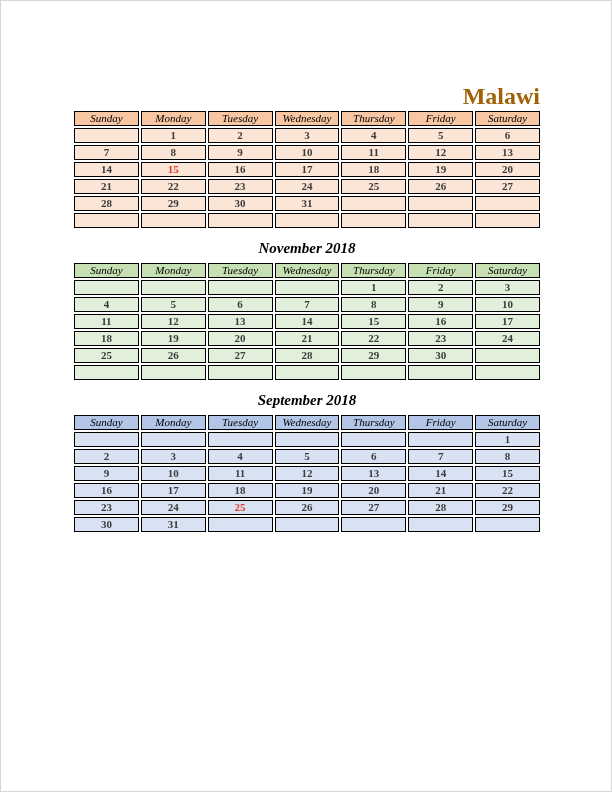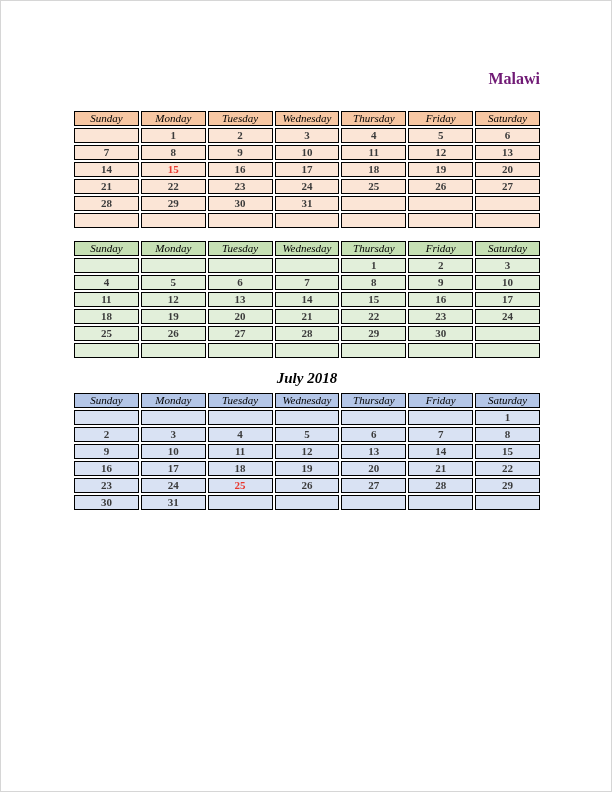--- a/index.html
+++ b/index.html
@@ -26,22 +26,22 @@
     clip-path:polygon(0 0, 100% 0, 100% 100%);
   }
   .logo-blue {
     position:absolute; left:49px; top:15px;
     font-family:"Liberation Sans", sans-serif;
     font-size:19px; line-height:1; letter-spacing:-0.3px;
   }
 
   
   .country {
-    position:absolute; top:66px; right:71px;
-    font-size:16px; font-weight:bold; color:#701a75;
+    position:absolute; top:83px; right:71px;
+    font-size:24px; font-weight:bold; color:#a16207;
     line-height:24px;
   }
 
   
   #calendars { position:absolute; left:71px; top:108px; width:470px; }
   .cal { margin-bottom:9px; }
   .cal-title {
     text-align:center;
     font-size:15px; font-weight:bold; font-style:italic;
     color:#000000; line-height:18px; margin-bottom:4px;
@@ -148,20 +148,21 @@
               <td style="color: rgb(59, 59, 59);"></td>
               <td style="color: rgb(59, 59, 59);"></td>
               <td style="color: rgb(59, 59, 59);"></td>
               <td style="color: rgb(59, 59, 59);"></td>
               <td style="color: rgb(59, 59, 59);"></td>
             </tr>
           </tbody>
         </table>
       </section>
       <section class="cal" style="--hdr: #C6E0B4; --cell: #E2EFDA;">
+        <div class="cal-title">November 2018</div>
         <table>
           <thead>
             <tr>
               <th>Sunday</th>
               <th>Monday</th>
               <th>Tuesday</th>
               <th>Wednesday</th>
               <th>Thursday</th>
               <th>Friday</th>
               <th>Saturday</th>
@@ -219,21 +220,21 @@
               <td style="color: rgb(59, 59, 59);"></td>
               <td style="color: rgb(59, 59, 59);"></td>
               <td style="color: rgb(59, 59, 59);"></td>
               <td style="color: rgb(59, 59, 59);"></td>
               <td style="color: rgb(59, 59, 59);"></td>
             </tr>
           </tbody>
         </table>
       </section>
       <section class="cal" style="--hdr: #B4C6E7; --cell: #D9E2F3;">
-        <div class="cal-title">July 2018</div>
+        <div class="cal-title">September 2018</div>
         <table>
           <thead>
             <tr>
               <th>Sunday</th>
               <th>Monday</th>
               <th>Tuesday</th>
               <th>Wednesday</th>
               <th>Thursday</th>
               <th>Friday</th>
               <th>Saturday</th>

